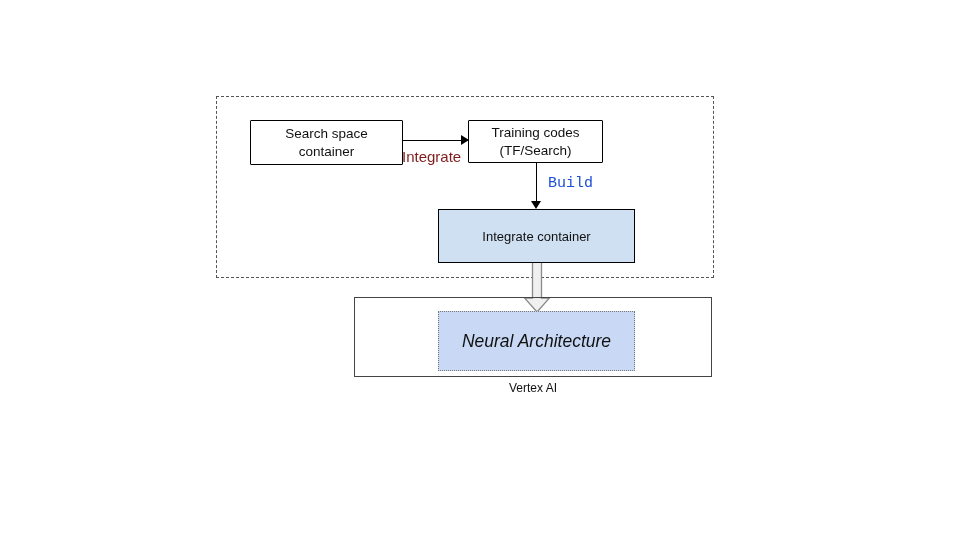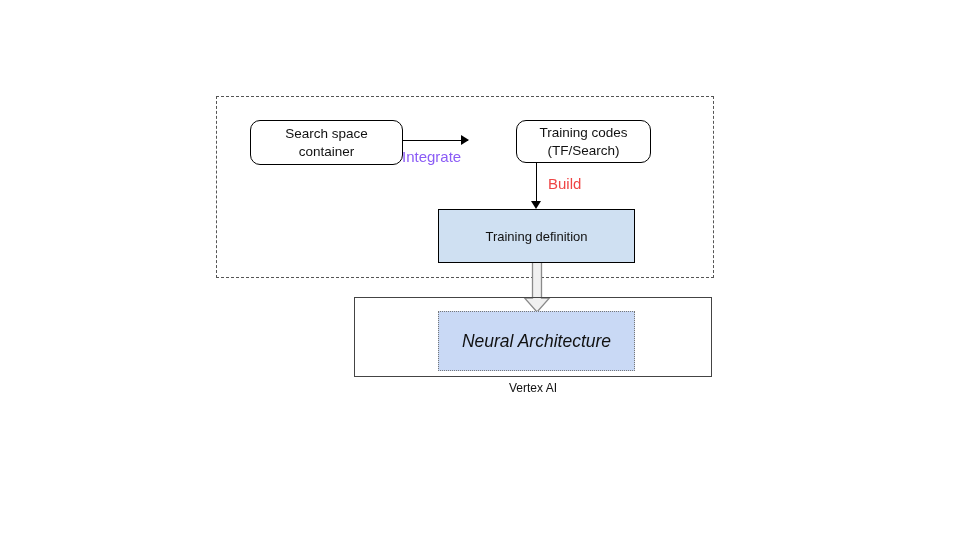--- a/index.html
+++ b/index.html
@@ -30,32 +30,32 @@
   .group-dashed {
     left: 216px; top: 96px;
     width: 498px; height: 182px;
     border: 1px dashed #555555;
     background: transparent;
   }
 
   
   .node-round {
     border: 1.4px solid #000000;
-    border-radius: 10px;
+    border-radius: 1px;
     background: #ffffff;
     display: flex;
     align-items: center;
     justify-content: center;
     text-align: center;
     line-height: 1.32;
     font-size: 13.5px;
     color: #111111;
   }
   #node-search-space { left: 250px; top: 120px; width: 153px; height: 45px; }
-  #node-training-codes { left: 468px; top: 120px; width: 135px; height: 43px; margin-left: 48px; }
+  #node-training-codes { left: 468px; top: 120px; width: 135px; height: 43px; }
 
   
   #node-training-container {
     left: 438px; top: 209px; width: 197px; height: 54px;
     border: 1.6px solid #000000;
     background: #cfe0f2;
     display: flex; align-items: center; justify-content: center;
     font-size: 13px; color: #111111;
   }
 
@@ -98,41 +98,42 @@
   #conn-integrate-head {
     left: 461px; top: 135px;
     width: 0; height: 0;
     border-top: 5px solid transparent;
     border-bottom: 5px solid transparent;
     border-left: 8px solid #000000;
   }
   #label-integrate {
     left: 402px; top: 148px;
     font-size: 15px;
-    color: #8b5cf6;
+    color: #7f1d1d;
     white-space: nowrap;
   }
 
   
   #conn-build-line {
     left: 536px; top: 163px; width: 0; height: 42px;
     border-left: 1.4px solid #000000;
   }
   #conn-build-head {
     left: 531px; top: 201px;
     width: 0; height: 0;
     border-left: 5px solid transparent;
     border-right: 5px solid transparent;
     border-top: 8px solid #000000;
   }
   #label-build {
     left: 548px; top: 175px;
     font-size: 15px;
-    color: #ef4444;
+    color: #1d4ed8;
     white-space: nowrap;
+    font-family: Liberation Mono, monospace;
   }
 
   
   #conn-block-arrow {
     left: 519px; top: 262px; width: 36px; height: 52px;
   }
   #conn-block-arrow svg { display: block; }
 
   
   .layer-conn { z-index: 1; }
@@ -168,21 +169,21 @@
   </div>
 
   <div class="abs node-round layer-box" id="node-training-codes">
     <span>
       <span>Training codes</span><br>
       <span>(TF/Search)</span>
     </span>
   </div>
 
   <div class="abs layer-box" id="node-training-container">
-    <span>Training definition</span>
+    <span>Integrate container</span>
   </div>
 
   <div class="abs layer-box" id="vertex-box"></div>
 
   <div class="abs layer-box" id="node-nas">
     <span>
       <span>Neural Architecture</span><br>
     </span>
   </div>
 

